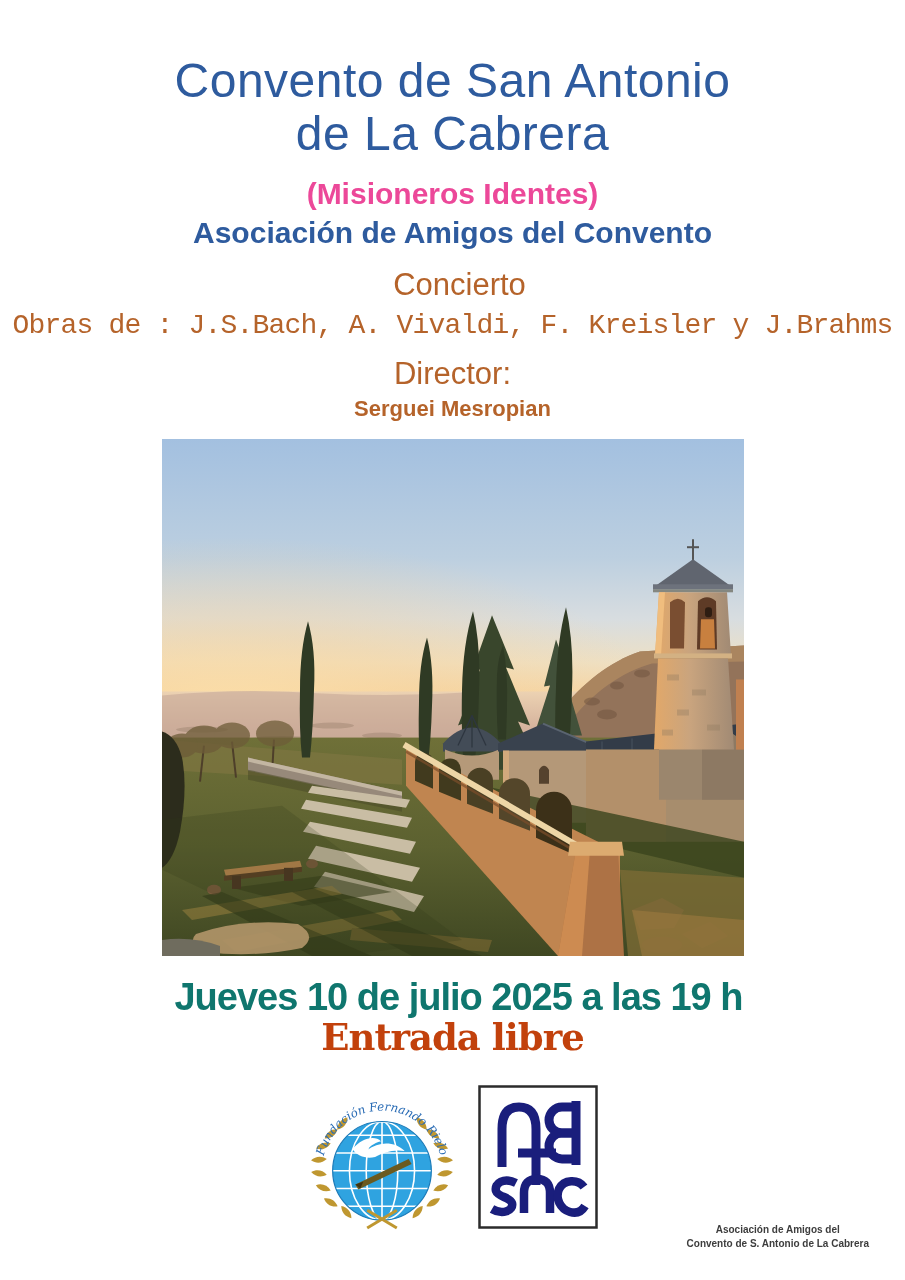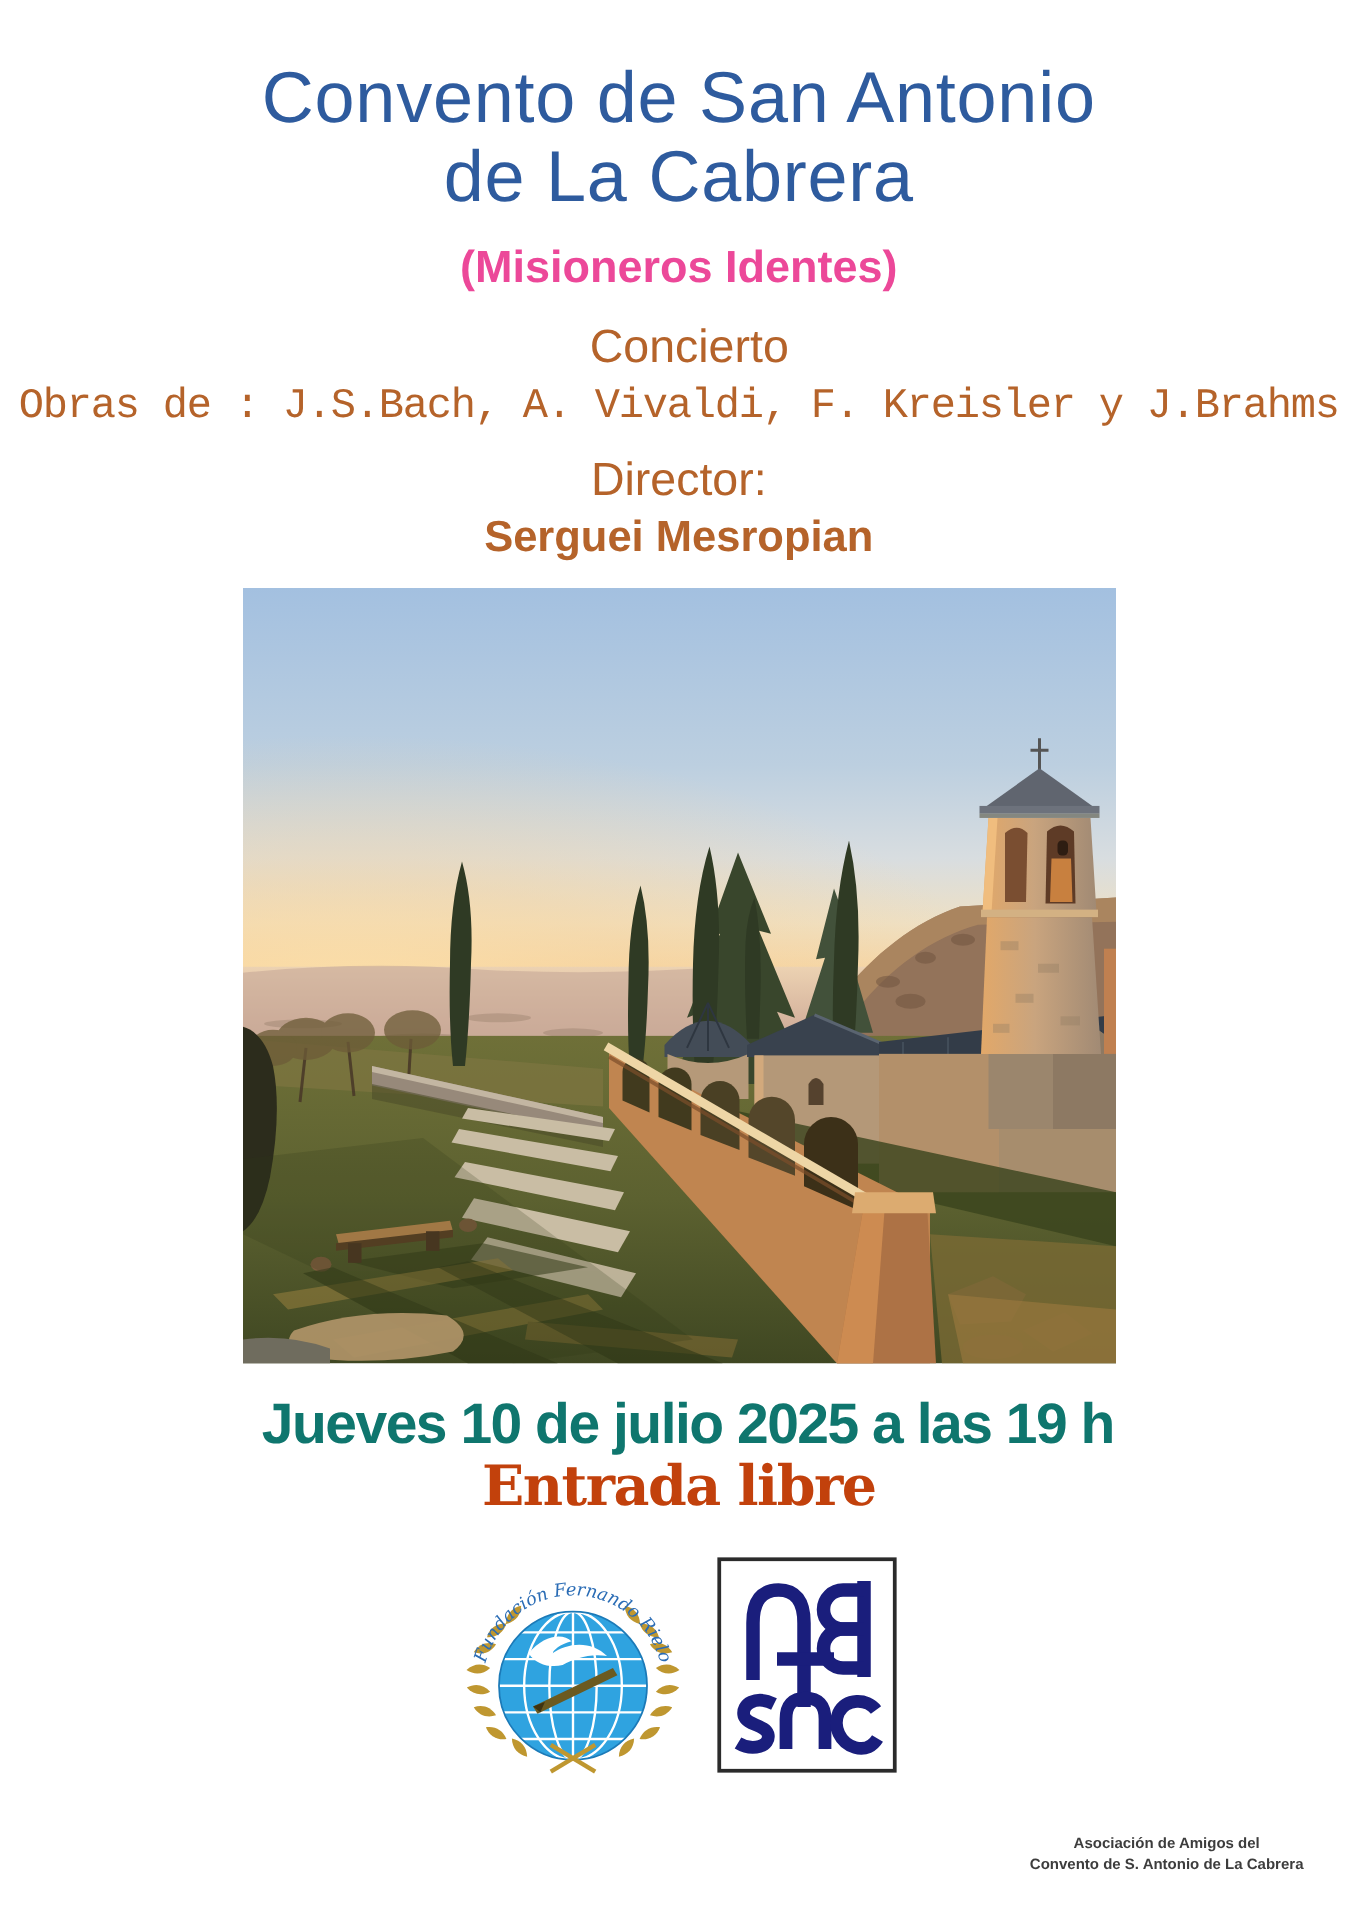--- a/index.html
+++ b/index.html
@@ -1,43 +1,44 @@
 <!DOCTYPE html>
 <html><head>
 <meta charset="utf-8">
 <style>
   html,body{margin:0;padding:0;}
   body{width:905px;height:1280px;background:#ffffff;font-family:"Liberation Sans",sans-serif;}
   .poster{position:relative;width:905px;height:1280px;background:#fff;overflow:hidden;text-align:center;}
-  .title{margin:1px;padding-top:39px;color:#2e5b9e;font-size:48px;font-weight:400;line-height:1.1;letter-spacing:0.5px;text-align:center;}
+  .title{margin:16px;padding-top:39px;color:#2e5b9e;font-size:48px;font-weight:400;line-height:1.1;letter-spacing:0.5px;text-align:center;}
   .title .tline{display:block;}
   .sub1{margin-top:16px;color:#ec4899;font-size:30px;font-weight:bold;}
   .sub2{margin-top:5px;color:#2e5b9e;font-size:30px;font-weight:bold;}
   .concert{margin-top:17px;color:#b5632a;font-size:31px;font-weight:400;padding-left:14px;}
   .ensemble{margin-top:5px;color:#b5632a;font-size:35px;font-weight:bold;text-decoration:underline;text-decoration-thickness:3px;text-underline-offset:5px;}
   .works{margin-top:7px;color:#b5632a;font-size:28px;letter-spacing:-0.8px;font-family:Liberation Mono, monospace;}
   .director{margin-top:15px;color:#b5632a;font-size:31px;}
-  .dname{margin-top:4px;color:#b5632a;font-size:29px;font-weight:bold;}
+  .dname{margin-top:4px;color:#b5632a;font-size:22px;font-weight:bold;}
   .photo{width:582px;height:517px;margin:17px auto 0;line-height:0;}
   .redline1{margin-top:22px;color:#0f766e;font-family:Liberation Sans, sans-serif;font-weight:bold;font-size:38px;letter-spacing:-1px;line-height:1.05;white-space:nowrap;margin-left:12px;}
   .redline2{color:#c2410c;font-family:"DejaVu Serif",serif;font-weight:bold;font-size:37px;letter-spacing:-1px;line-height:1.1;}
   .logos{margin-top:22px;display:flex;justify-content:center;align-items:center;gap:22px;}
   .footer-org{position:absolute;right:36px;bottom:30px;font-size:10px;font-weight:bold;color:#3d3d3d;line-height:1.35;text-align:center;}
 </style>
 </head>
 <body>
 
 <div class="poster">
 
   <h1 class="title">
     <span class="tline">Convento de San Antonio</span>
     <span class="tline">de La Cabrera</span>
   </h1>
 
   <div class="sub1">(Misioneros Identes)</div>
+  <div class="sub2">Asociación de Amigos del Convento</div>
 
   <div class="concert">Concierto</div>
   <div class="works">Obras de : J.S.Bach, A. Vivaldi, F. Kreisler y J.Brahms</div>
   <div class="director">Director:</div>
   <div class="dname">Serguei Mesropian</div>
 
   <div class="photo">
     <svg viewBox="0 0 582 516" width="582" height="517" preserveAspectRatio="none">
       <defs>
         <linearGradient id="sky" x1="0" y1="0" x2="0" y2="1">

